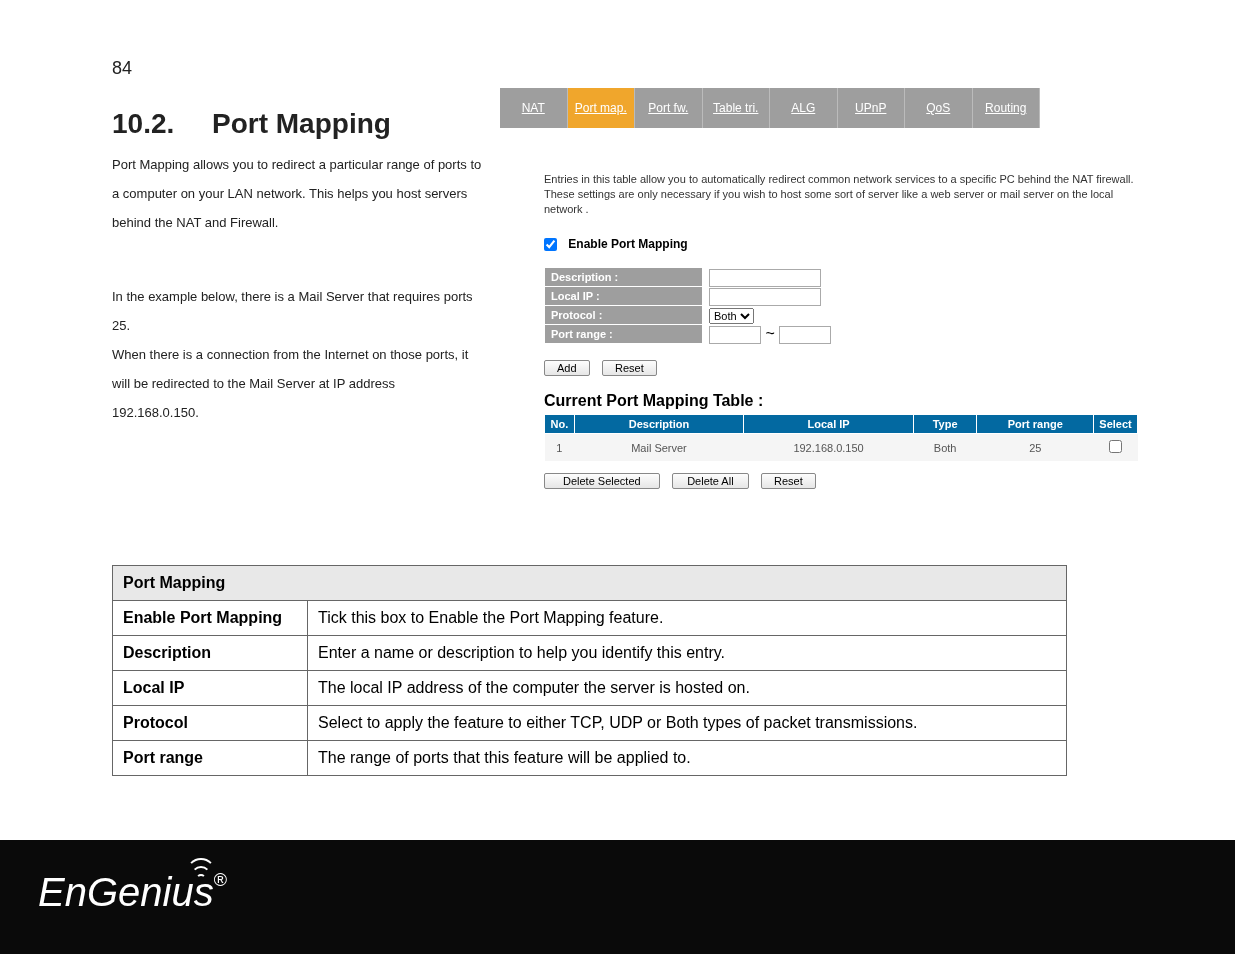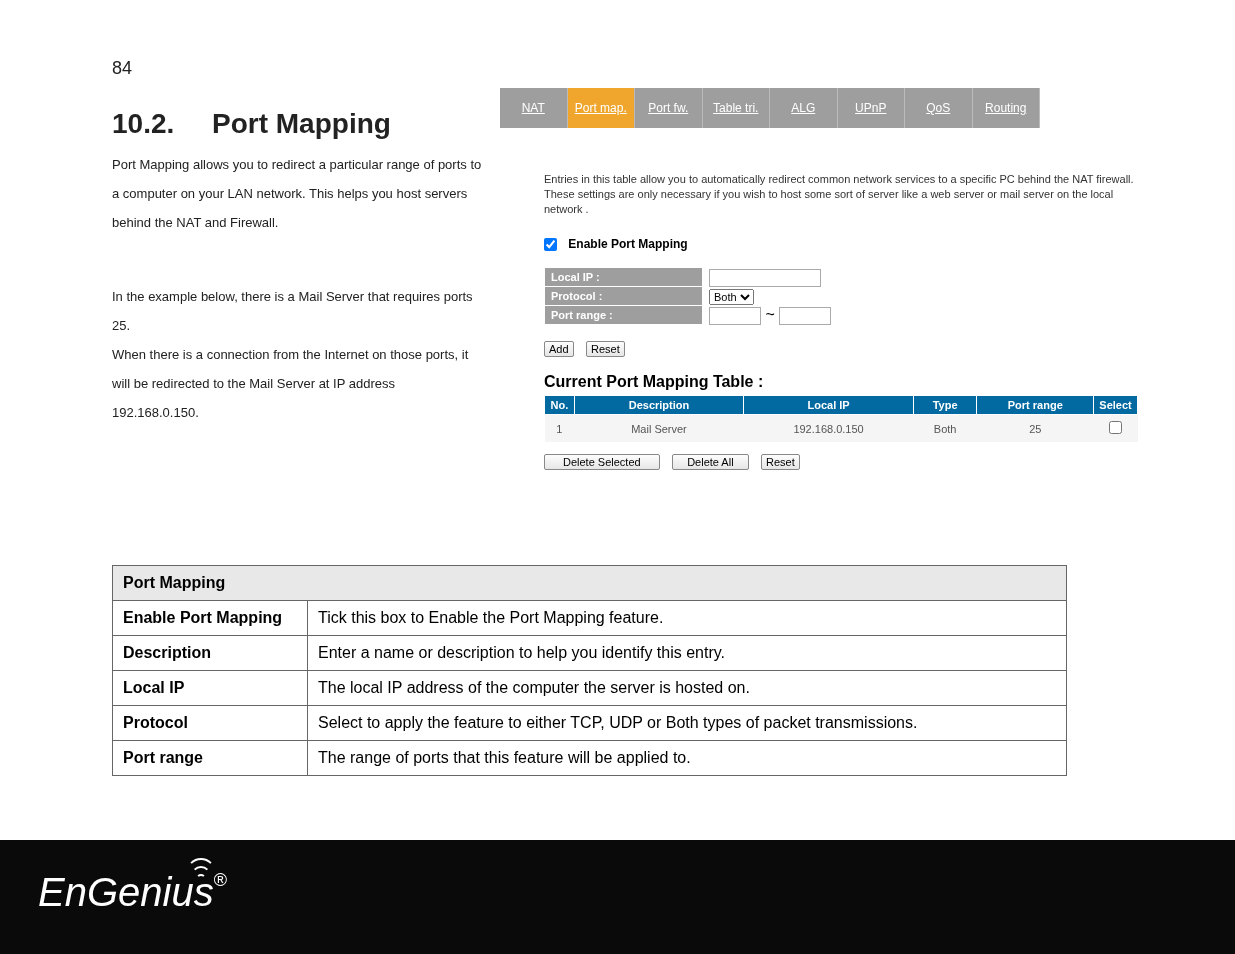--- a/index.html
+++ b/index.html
@@ -20,21 +20,21 @@
   .enable-row input { vertical-align: middle; margin-right: 8px; }
   .form-tbl { margin: 16px 0 0 50px; border-collapse: collapse; }
   .form-tbl td.label { background: #9e9e9e; color: #fff; font-size: 11px; font-weight: bold; padding: 3px 6px; width: 158px; border: 1px solid #fff; }
   .form-tbl td.input { padding-left: 6px; }
   .form-tbl input[type=text] { width: 112px; height: 18px; border: 1px solid #aaa; font-size: 11px; }
   .form-tbl input.short { width: 52px; }
   .form-tbl select { font-size: 11px; }
   .btn-row { margin: 14px 0 0 50px; }
   .btn-row2 { margin: 10px 0 0 50px; }
   .btn-row3 { margin: 10px 0 0 0; text-align: right; padding-right: 32px; }
-  .btn { font-size: 11px; padding: 1px 4px; border: 1px solid #888; background: linear-gradient(#fdfdfd, #e6e6e6); border-radius: 2px; margin-right: 8px; cursor: pointer; }
+  .btn { font-size: 11px; padding: 1px 12px; border: 1px solid #888; background: linear-gradient(#fdfdfd, #e6e6e6); border-radius: 2px; margin-right: 8px; cursor: pointer; }
   .btn-row3 .btn { margin-left: 4px; margin-right: 0; }
   .mapping-title { margin: 16px 0 0 50px; font-size: 16px; font-weight: bold; }
   .mapping-tbl { margin: 4px 0 0 50px; border-collapse: collapse; width: 594px; }
   .mapping-tbl th { background: #0369a1; color: #fff; font-size: 11px; padding: 3px 4px; border: 1px solid #fff; font-weight: bold; }
   .mapping-tbl td { font-size: 11px; text-align: center; padding: 6px 4px; color: #555; background: #f5f5f5; }
   .desc-table { position: absolute; left: 112px; top: 565px; width: 955px; border-collapse: collapse; }
   .desc-table th, .desc-table td { border: 1px solid #666; padding: 8px 10px; font-size: 16px; text-align: left; }
   .desc-table .header-row th { background: #e8e8e8; font-weight: bold; }
   .desc-table .label-cell { font-weight: bold; width: 195px; }
   .footer { position: absolute; left: 0; top: 840px; width: 1235px; height: 114px; background: #0a0a0a; }
@@ -70,20 +70,24 @@
 
   <div class="intro">Entries in this table allow you to automatically redirect common network services to a specific PC behind the NAT firewall. These settings are only necessary if you wish to host some sort of server like a web server or mail server on the local network .</div>
 
   <div class="enable-row">
     <input type="checkbox" checked="" style="">
     <span>Enable Port Mapping</span>
   </div>
 
   <table class="form-tbl">
     <tbody>
+        <tr>
+      <td class="label">Description :</td>
+      <td class="input"><input type="text" style=""></td>
+    </tr>
     <tr>
       <td class="label">Local IP :</td>
       <td class="input"><input type="text" style=""></td>
     </tr>
     <tr>
       <td class="label">Protocol :</td>
       <td class="input">
         <select>
           <option>Both</option>
         </select>

